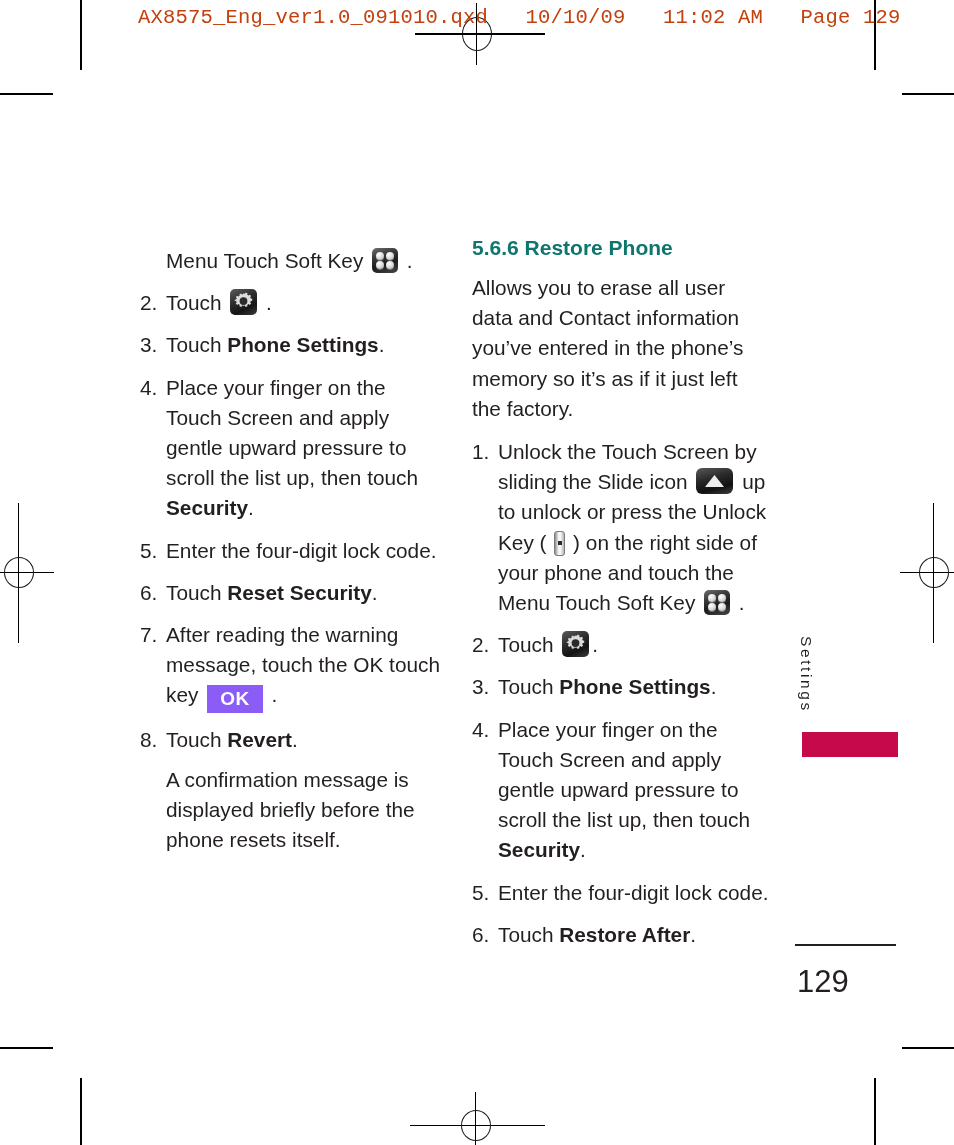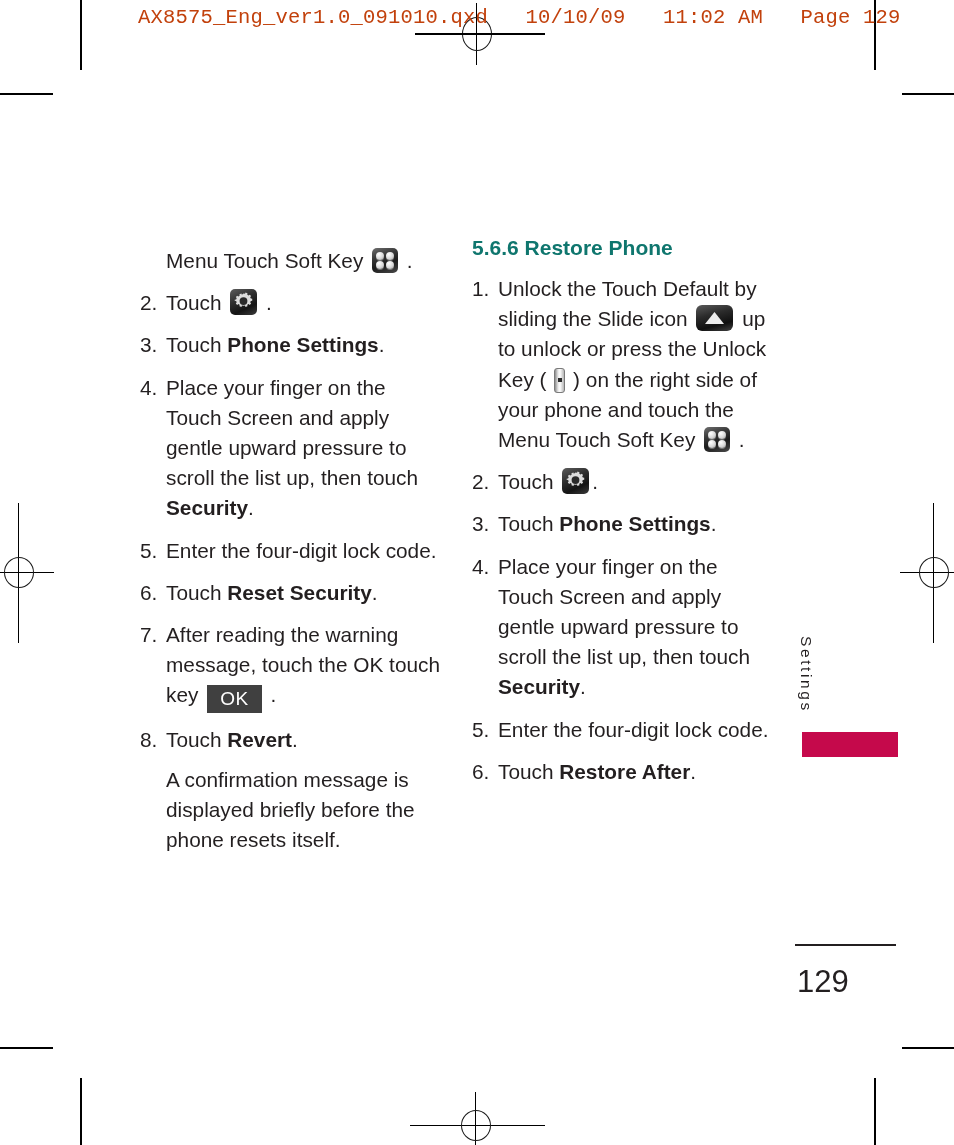--- a/index.html
+++ b/index.html
@@ -148,23 +148,23 @@
   }
   .ic-key i {
     position: absolute;
     left: 3px; top: 9px;
     width: 4px; height: 4px;
     background: #2a2a2a;
   }
 
   .ok-badge {
     display: inline-block;
-    background: #404040;
+    background: #8b5cf6;
     color: #ffffff;
-    font-weight: normal;
+    font-weight: bold;
     font-size: 19px;
     line-height: 25px;
     padding: 1px 13px 2px 13px;
     margin: 0 3px;
     vertical-align: -3px;
     letter-spacing: .5px;
   }
 
   
   #side-tab-label {
@@ -291,24 +291,25 @@
       <span class="num">8.</span>
       <span class="body"><span>Touch </span><span class="b">Revert</span><span>.</span></span>
     </div>
 
     <div class="para plain" style="margin-top:4px;">A confirmation message is displayed briefly before the phone resets itself.</div>
   </div>
 
   <div class="col" id="col-right">
 
     <h2 class="sec">5.6.6 Restore Phone</h2>
+    <p class="intro">Allows you to erase all user data and Contact information you’ve entered in the phone’s memory so it’s as if it just left the factory.</p>
 
     <div class="para">
       <span class="num">1.</span>
-      <span class="body"><span>Unlock the Touch Default by sliding the Slide icon </span><span class="icon ic-slide"><svg width="21" height="14" viewBox="0 0 21 14">
+      <span class="body"><span>Unlock the Touch Screen by sliding the Slide icon </span><span class="icon ic-slide"><svg width="21" height="14" viewBox="0 0 21 14">
               <polygon points="10.5,1 20,13 1,13" fill="#ececec"></polygon>
             </svg></span><span> up to unlock or press the Unlock Key ( </span><span class="icon ic-key"><i></i></span><span> ) on the right side of your phone and touch the Menu Touch Soft Key </span><span class="icon ic-menu"><i></i><i></i><i></i><i></i></span><span> .</span></span>
     </div>
 
     <div class="para">
       <span class="num">2.</span>
       <span class="body"><span>Touch  </span><span class="icon ic-gear"><svg width="21" height="20" viewBox="0 0 21 20">
               <g fill="#dcdcdc">
                 <path d="M10.5 1.6l1.5.25.55-1.3 1.9.72-.15 1.4 1.3.82 1.15-.82 1.3 1.45-.85 1.1.63 1.4 1.4.12v2.05l-1.4.18-.6 1.4.87 1.08-1.35 1.43-1.12-.82-1.33.8.12 1.4-1.95.66-.5-1.3-1.52.2-1.5-.2-.5 1.3-1.95-.66.12-1.4-1.33-.8-1.12.82-1.35-1.43.87-1.08-.6-1.4-1.4-.18V7.74l1.4-.12.63-1.4-.85-1.1 1.3-1.45 1.15.82 1.3-.82-.15-1.4 1.9-.72.55 1.3z"></path>
               </g>

